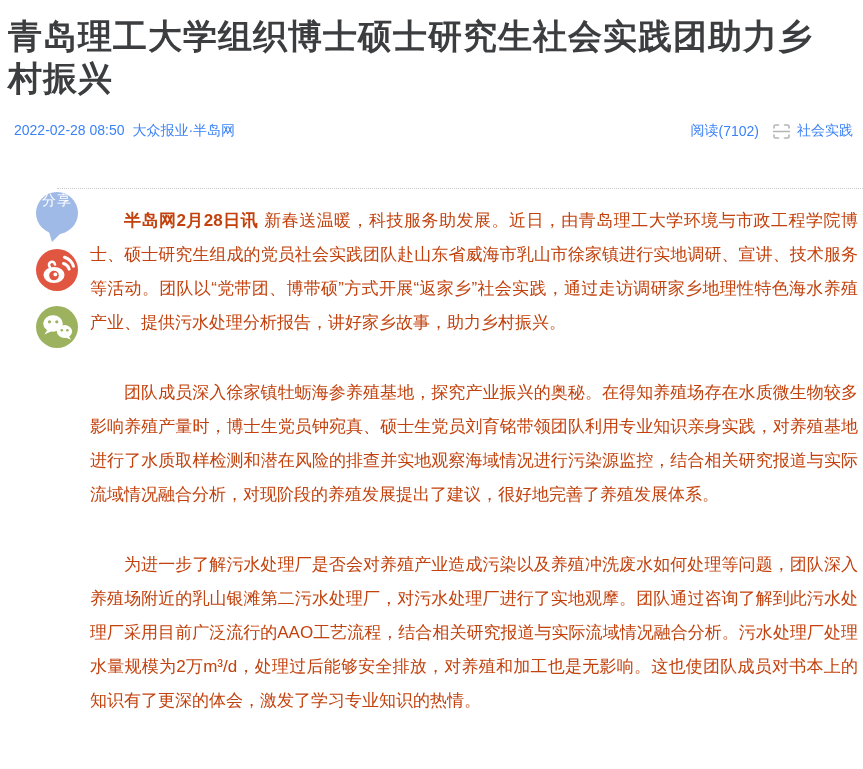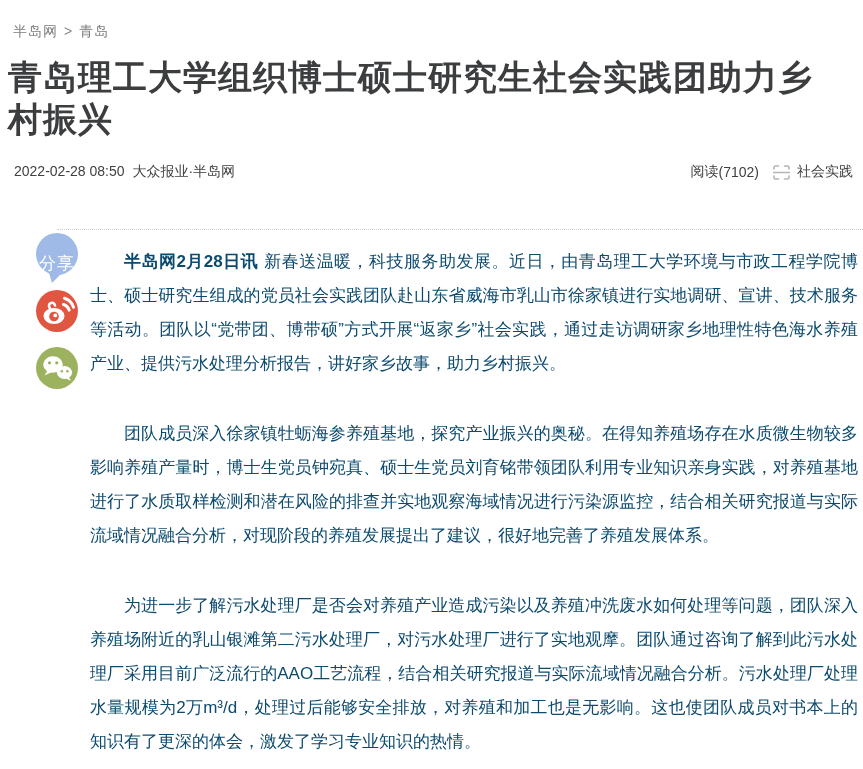--- a/index.html
+++ b/index.html
@@ -33,21 +33,21 @@
     letter-spacing: 1px;
   }
 
   .meta-row {
     display: flex;
     justify-content: space-between;
     align-items: center;
     margin-top: 23px;
     padding: 0 10px 0 14px;
     font-size: 14px;
-    color: #404040;
+    color: #3b82f6;
   }
   .meta-left span { margin-right: 4px; }
   .meta-right { display: flex; align-items: center; }
   .meta-right .reads-label { }
   .meta-right .reads-count { margin-right: 14px; }
   .scan-icon { display: inline-flex; margin-right: 7px; }
   .scan-icon svg { display: block; }
 
   
   .divider {
@@ -63,24 +63,24 @@
     width: 90px;
     flex: 0 0 90px;
     padding: 2px 0 0 36px;
   }
   .share-balloon {
     position: relative;
     width: 42px;
     height: 42px;
     border-radius: 50%;
     color: #ffffff;
-    font-size: 17px;
+    font-size: 14px;
     letter-spacing: 1px;
     display: flex;
-    align-items: flex-end;
+    align-items: flex-start;
     justify-content: center;
     cursor: pointer;
   }
   .share-balloon::after {
     content: "";
     position: absolute;
     left: 13px;
     bottom: -8px;
     width: 0; height: 0;
     border-left: 3px solid transparent;
@@ -97,38 +97,35 @@
     justify-content: center;
     cursor: pointer;
   }
   .icon-circle svg { display: block; }
 
   .article {
     flex: 1;
     padding: 14px 5px 0 0;
     font-size: 17px;
     line-height: 34px;
-    color: #0c4a6e;
+    color: #c2410c;
   }
   .article p {
     margin: 0 0 36px 0;
     text-indent: 2em;
     text-align: justify;
   }
   .article p:last-child { margin-bottom: 0; }
   .article .lead { font-weight: 700; margin-right: 6px; }
 </style>
 </head>
 <body>
 
 <div class="page">
 
-  <div class="breadcrumb">
-    <a>半岛网</a><span class="sep">&gt;</span><a>青岛</a>
-  </div>
 
   <h1 class="title">青岛理工大学组织博士硕士研究生社会实践团助力乡村振兴</h1>
 
   <div class="meta-row">
     <div class="meta-left">
       <span>2022-02-28 08:50</span>
       <span>大众报业·半岛网</span>
     </div>
     <div class="meta-right">
       <span class="reads-label">阅读</span>

